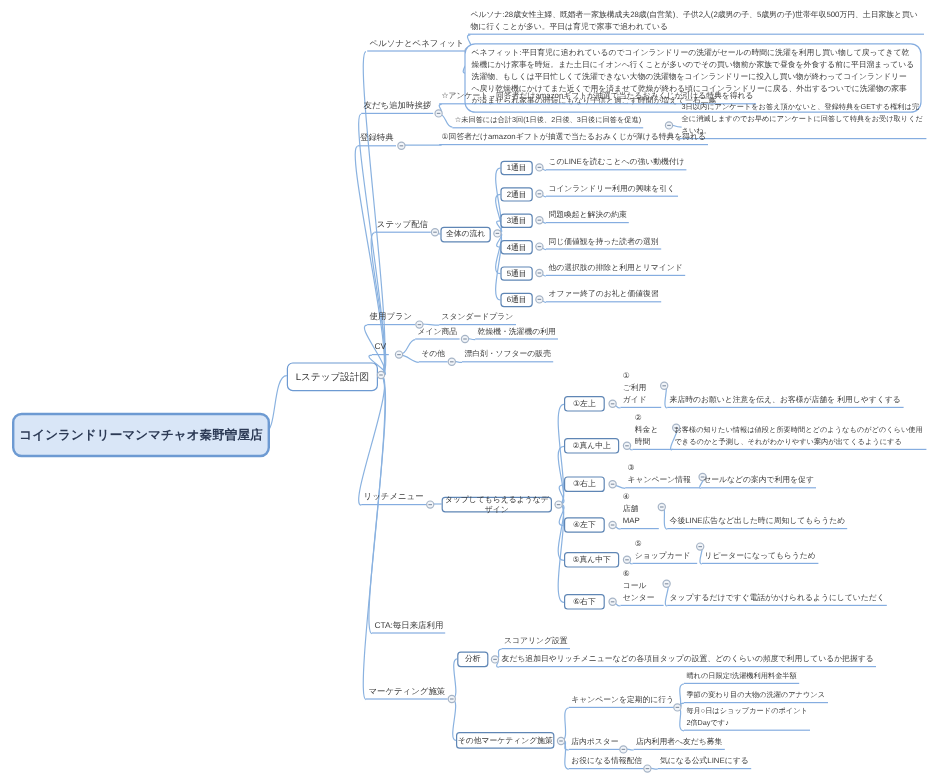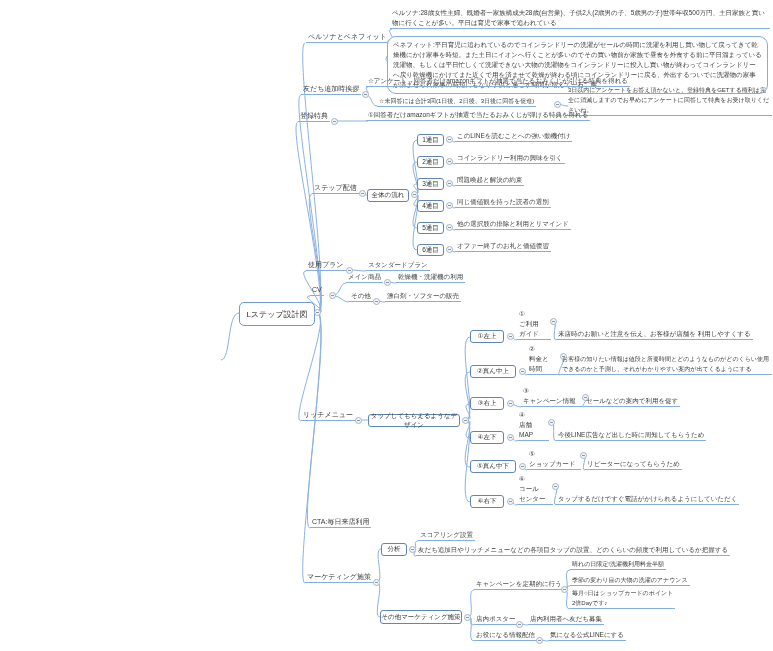--- a/index.html
+++ b/index.html
@@ -96,20 +96,21 @@
       <path d="M468,617 C476,617 466,625 474,625"></path>
       <path d="M468,618 C476,618 466,641 474,641"></path>
       <path d="M565,589 C571,589 562,570 570,570"></path>
       <path d="M565,589 C571,589 564,586 570,586"></path>
       <path d="M565,590 C571,590 562,609 570,609"></path>
       <path d="M520,624 C524,624 524,625 528,625"></path>
       <path d="M540,640 C544,640 544,641 548,641"></path>
     </g>
   </svg>
 
+  <div class="root-box">コインランドリーマンマチャオ秦野曽屋店</div>
   <div class="design-box">Lステップ設計図</div>
   <div class="collapse" style="left:314px;top:309px;"></div>
 
   <div class="t lbl u" style="left:306px;top:32px;">ペルソナとベネフィット</div>
   <div class="collapse" style="left:387px;top:39px;"></div>
   <div class="t lbl u" style="left:301px;top:84px;">友だち追加時挨拶</div>
   <div class="collapse" style="left:362px;top:91px;"></div>
   <div class="t lbl u" style="left:298px;top:111px;">登録特典</div>
   <div class="collapse" style="left:331px;top:118px;"></div>
   <div class="t lbl u" style="left:312px;top:183px;">ステップ配信</div>

